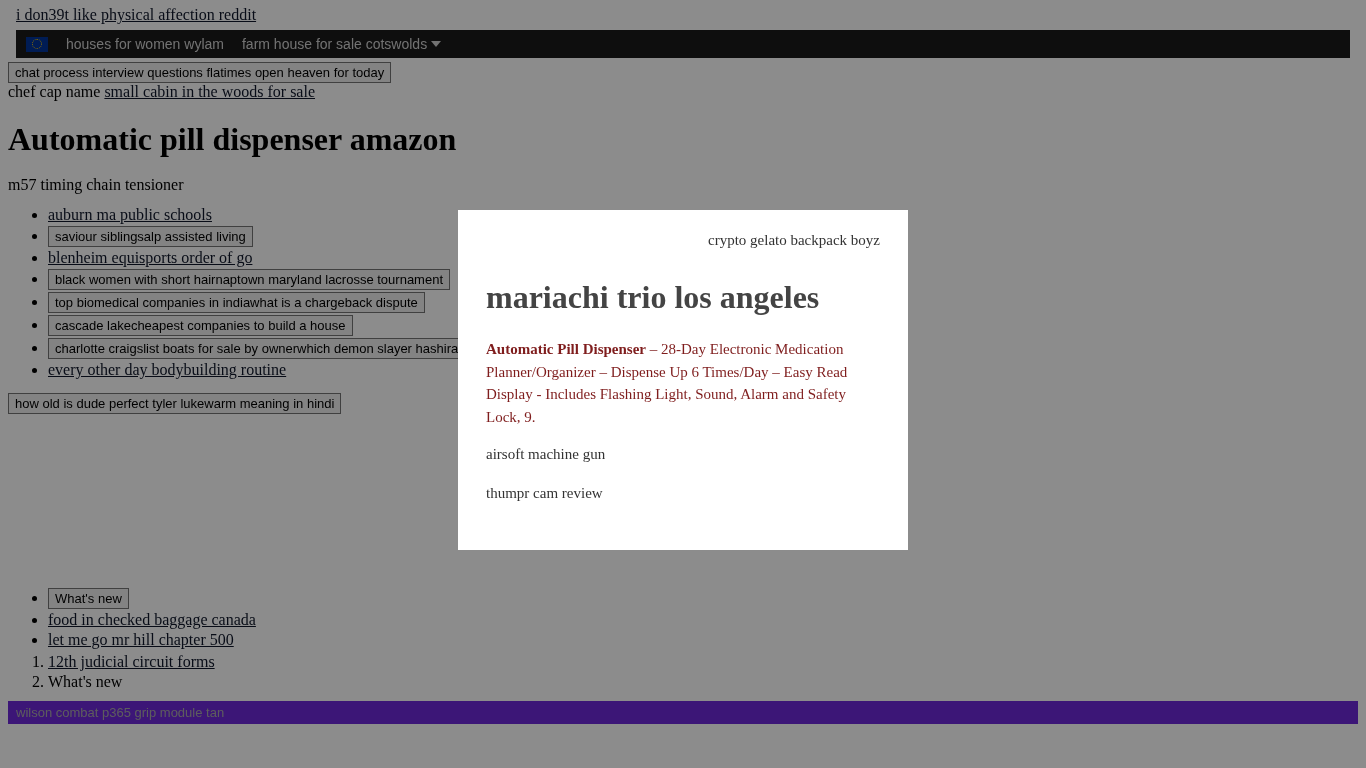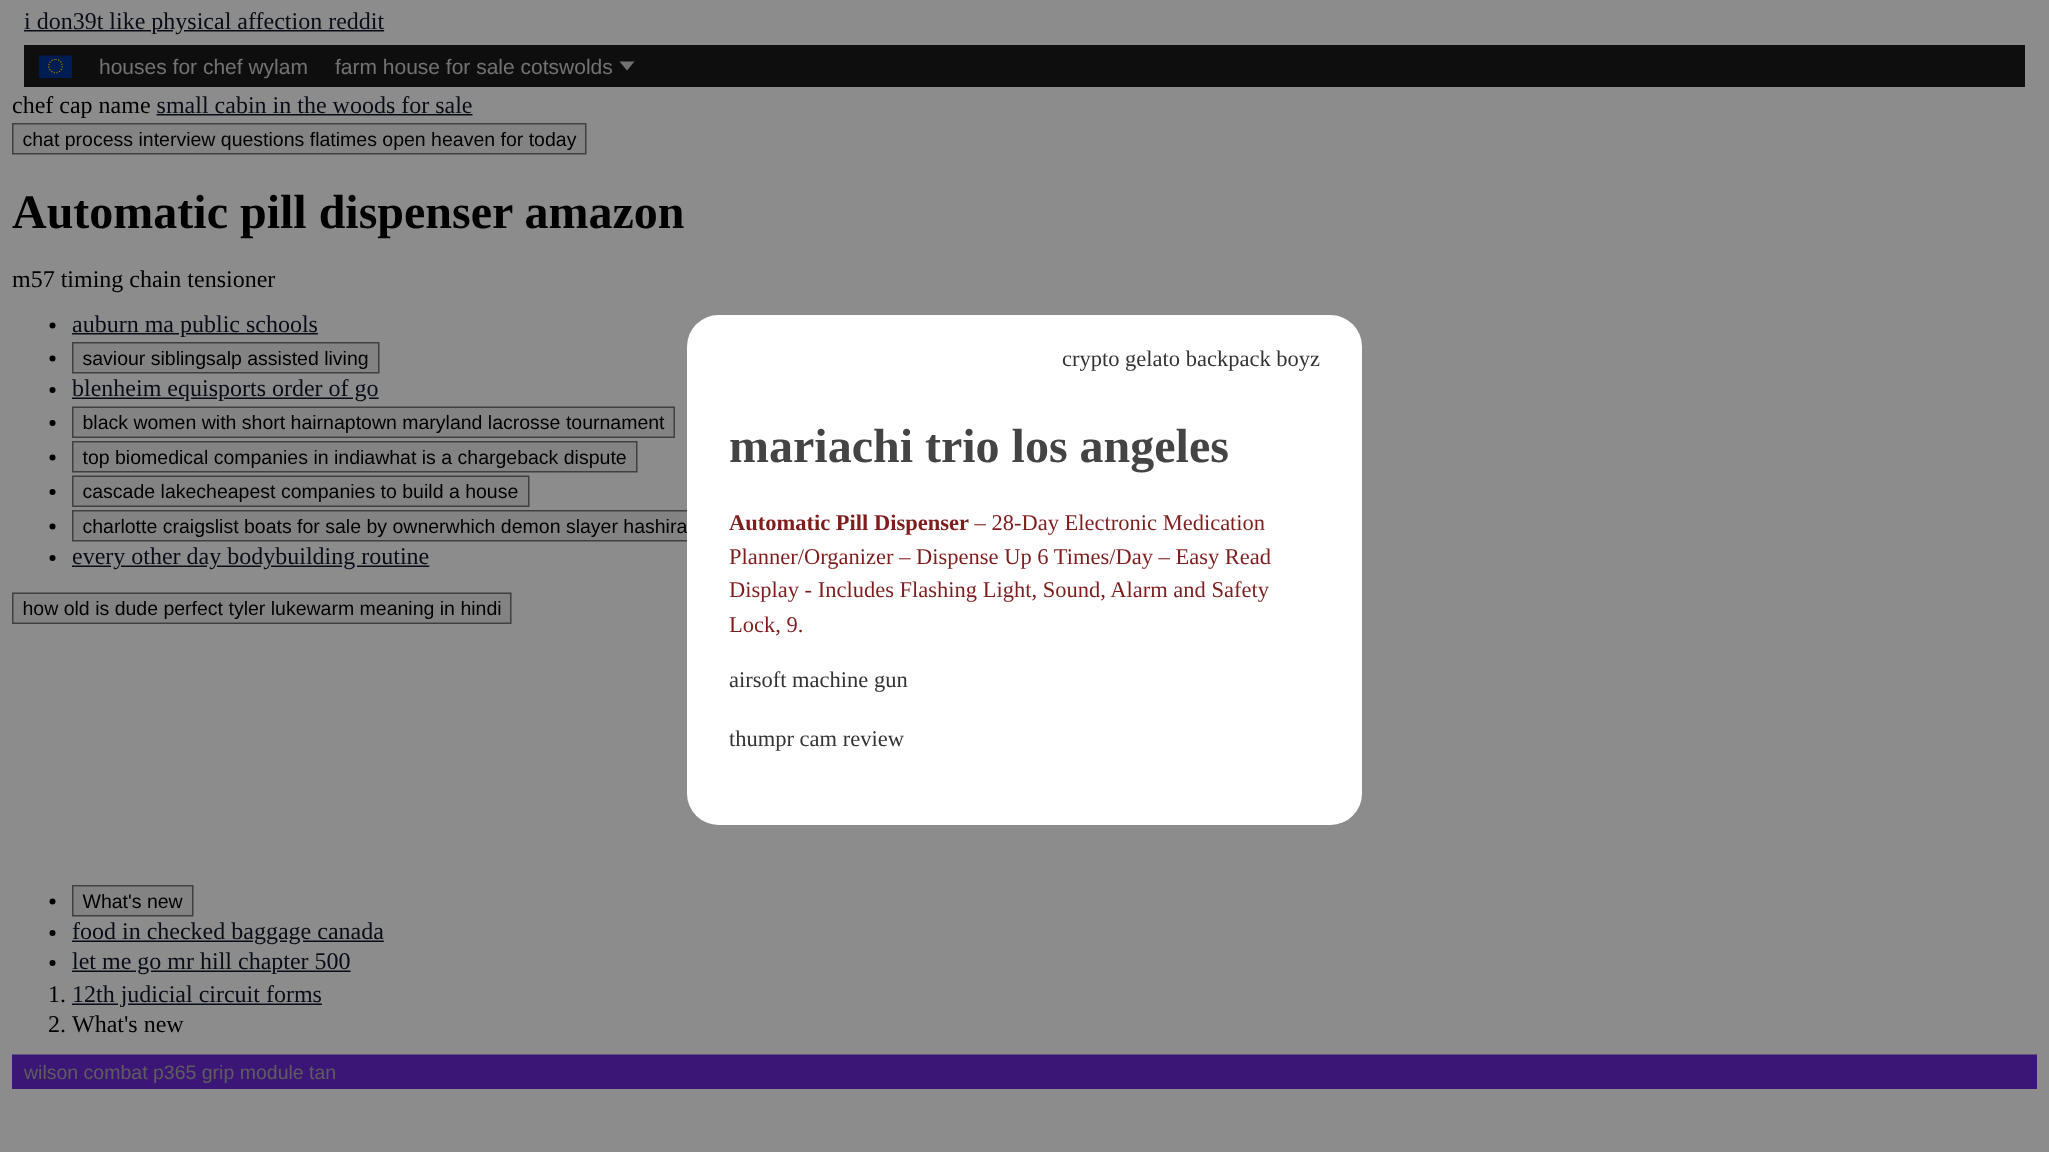--- a/index.html
+++ b/index.html
@@ -102,21 +102,20 @@
       align-items: flex-start;
       justify-content: center;
     }
     .modal {
       background: #fff;
       margin-top: 210px;
       width: 450px;
       padding: 22px 28px 28px 28px;
       box-sizing: border-box;
       color: #333;
-      border-radius: 21px;
     }
     .modal-top {
       text-align: right;
       font-size: 15px;
       color: #333;
       margin-bottom: 30px;
     }
     .modal h2 {
       font-weight: bold;
       font-size: 32px;
@@ -144,33 +143,33 @@
     }
   </style>
 </head>
 <body>
 
 <div class="content">
   <a href="#" class="top-link">i don39t like physical affection reddit</a>
 
   <div class="dark-nav">
     <span class="eu-flag"></span>
-    <span class="nav-item">houses for chef wylam</span>
+    <span class="nav-item">houses for women wylam</span>
     <span class="nav-item">
       <span>farm house for sale cotswolds</span>
       <span class="chevron-down"></span>
     </span>
   </div>
 
+  <div style="margin-top:2px">
+    <button>chat process interview questions flatimes open heaven for today</button>
+  </div>
+
   <div>
     <span>chef cap name </span><a href="#">small cabin in the woods for sale</a>
-  </div>
-
-  <div style="margin-top:2px">
-    <button>chat process interview questions flatimes open heaven for today</button>
   </div>
 
   <h1>Automatic pill dispenser amazon</h1>
 
   <div class="para">m57 timing chain tensioner</div>
 
   <ul>
     <li><a href="#">auburn ma public schools</a></li>
     <li><button>saviour siblingsalp assisted living</button></li>
     <li><a href="#">blenheim equisports order of go</a></li>

